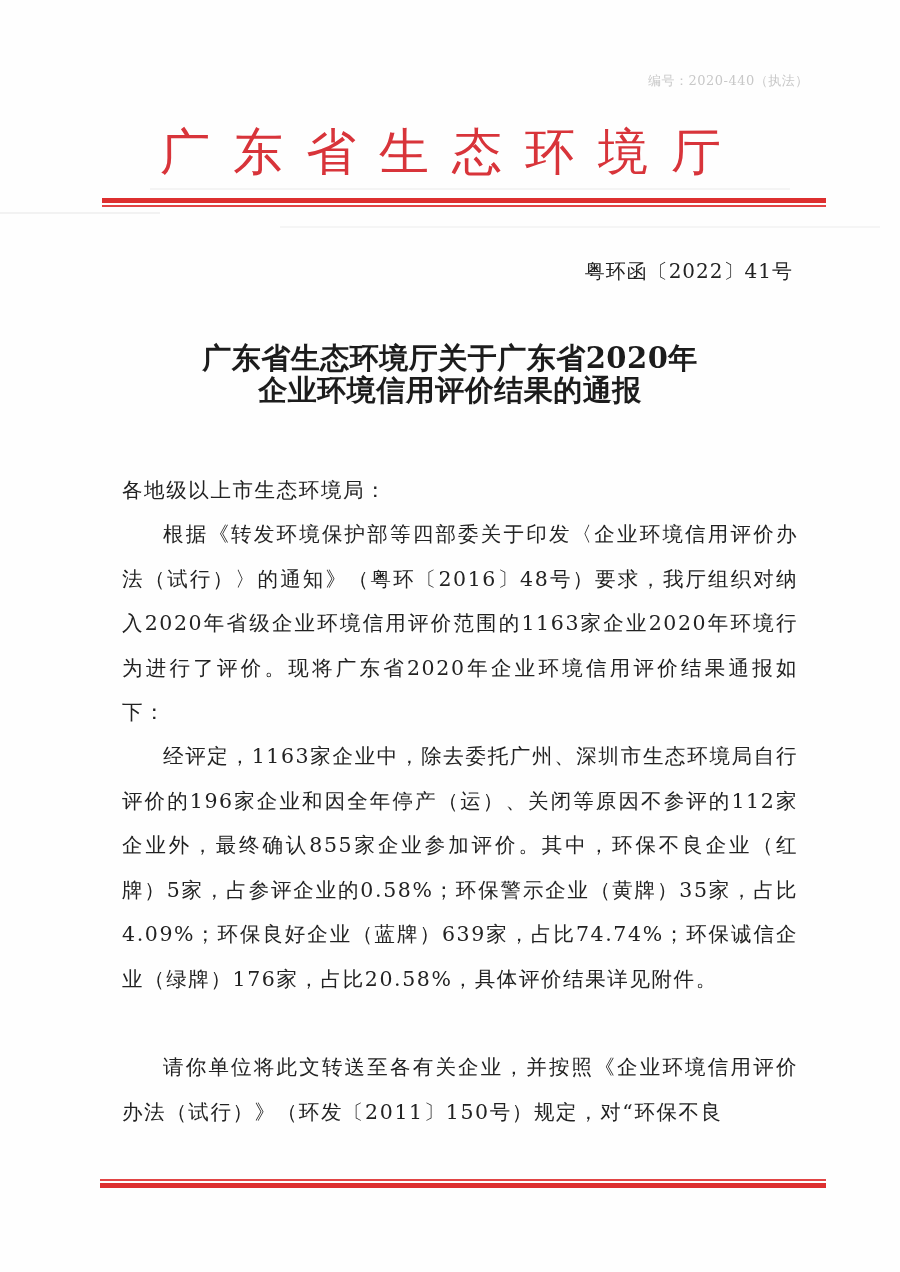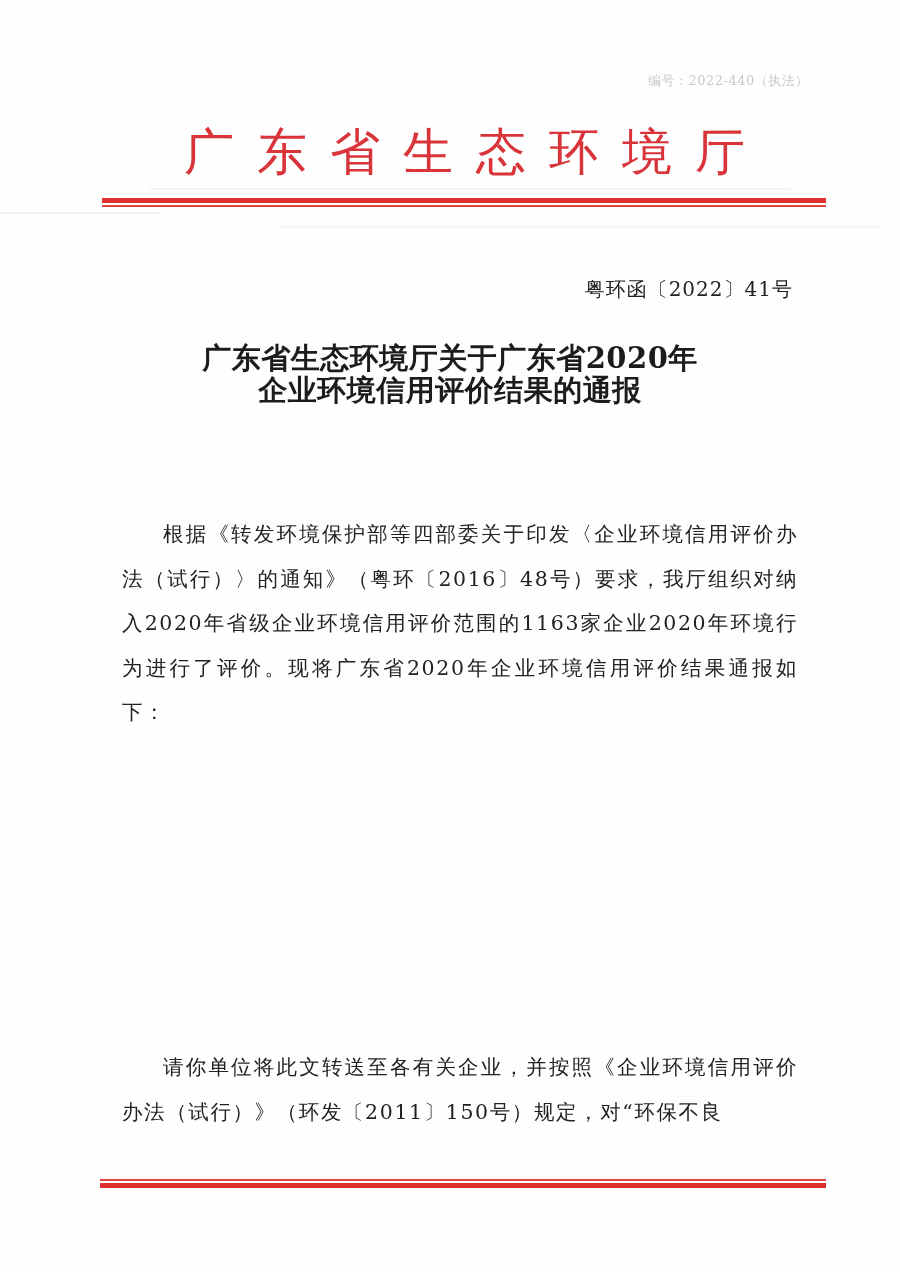--- a/index.html
+++ b/index.html
@@ -6,37 +6,37 @@
     body { width: 900px; height: 1272px; position: relative; overflow: hidden; }
     .page { position: absolute; left: 0; top: 0; width: 900px; height: 1272px; background: #fefefe; }
 
     .serial {
       position: absolute; left: 648px; top: 72px;
       font-family: "DejaVu Serif", serif; font-size: 13px; color: #c8c8c8;
       letter-spacing: 0.5px;
     }
 
     .masthead {
-      position: absolute; left: 184px; top: 122px; width: 600px;
+      position: absolute; left: 160px; top: 122px; width: 600px;
       font-family: "DejaVu Sans", sans-serif; font-size: 50px; font-weight: 300;
       color: #d8343a; letter-spacing: 23px; white-space: nowrap; line-height: 60px;
     }
 
     .rule { position: absolute; background: #dd2f2f; }
     .rule-top-thick { left: 102px; top: 198px; width: 724px; height: 5px; }
     .rule-top-thin  { left: 102px; top: 205px; width: 724px; height: 1.5px; background: #e24444; }
     .rule-bot-thin  { left: 100px; top: 1179px; width: 726px; height: 1.5px; background: #e24444; }
     .rule-bot-thick { left: 100px; top: 1183px; width: 726px; height: 5px; }
 
     .scan-noise {
       position: absolute; height: 2px; background: #ececec;
     }
 
     .docnum {
-      position: absolute; right: 107px; top: 276px;
+      position: absolute; right: 107px; top: 258px;
       font-family: "DejaVu Serif", serif; font-size: 20px; color: #222; letter-spacing: 1px; margin-left: 16px;
     }
 
     .title {
       position: absolute; left: 0; width: 900px; text-align: center;
       font-family: "DejaVu Serif", serif; font-weight: bold; font-size: 29px; color: #1c1c1c;
       line-height: 46px; letter-spacing: 0.5px;
     }
     .title-1 { top: 335px; }
     .title-2 { top: 367px; }
@@ -50,36 +50,38 @@
     .para { text-indent: 41px; }
     .p1 { top: 512px; }
     .p2 { top: 734px; }
     .p3 { top: 1045px; }
   </style>
 </head>
 <body>
 
 <div class="page">
 
-  <div class="serial">编号：2022-440（执法）</div>
+  <div class="serial">编号：2020-440（执法）</div>
 
   <div class="masthead">广东省生态环境厅</div>
 
   <div class="scan-noise" style="left:150px;top:188px;width:640px;opacity:.6"></div>
   <div class="scan-noise" style="left:0;top:212px;width:160px;opacity:.7"></div>
   <div class="scan-noise" style="left:280px;top:226px;width:600px;opacity:.5"></div>
 
   <div class="rule rule-top-thick"></div>
   <div class="rule rule-top-thin"></div>
 
   <div class="docnum">粤环函〔2022〕41号</div>
 
   <div class="title title-1">广东省生态环境厅关于广东省2020年</div>
   <div class="title title-2">企业环境信用评价结果的通报</div>
 
+  <div class="body-text salutation">各地级以上市生态环境局：</div>
 
   <div class="body-text para p1">根据《转发环境保护部等四部委关于印发〈企业环境信用评价办法（试行）〉的通知》（粤环〔2016〕48号）要求，我厅组织对纳入2020年省级企业环境信用评价范围的1163家企业2020年环境行为进行了评价。现将广东省2020年企业环境信用评价结果通报如下：</div>
+  <div class="body-text para p2">经评定，1163家企业中，除去委托广州、深圳市生态环境局自行评价的196家企业和因全年停产（运）、关闭等原因不参评的112家企业外，最终确认855家企业参加评价。其中，环保不良企业（红牌）5家，占参评企业的0.58%；环保警示企业（黄牌）35家，占比4.09%；环保良好企业（蓝牌）639家，占比74.74%；环保诚信企业（绿牌）176家，占比20.58%，具体评价结果详见附件。</div>
   <div class="body-text para p3">请你单位将此文转送至各有关企业，并按照《企业环境信用评价办法（试行）》（环发〔2011〕150号）规定，对“环保不良</div>
 
   <div class="rule rule-bot-thin"></div>
   <div class="rule rule-bot-thick"></div>
 
 </div>
 
 </body></html>

